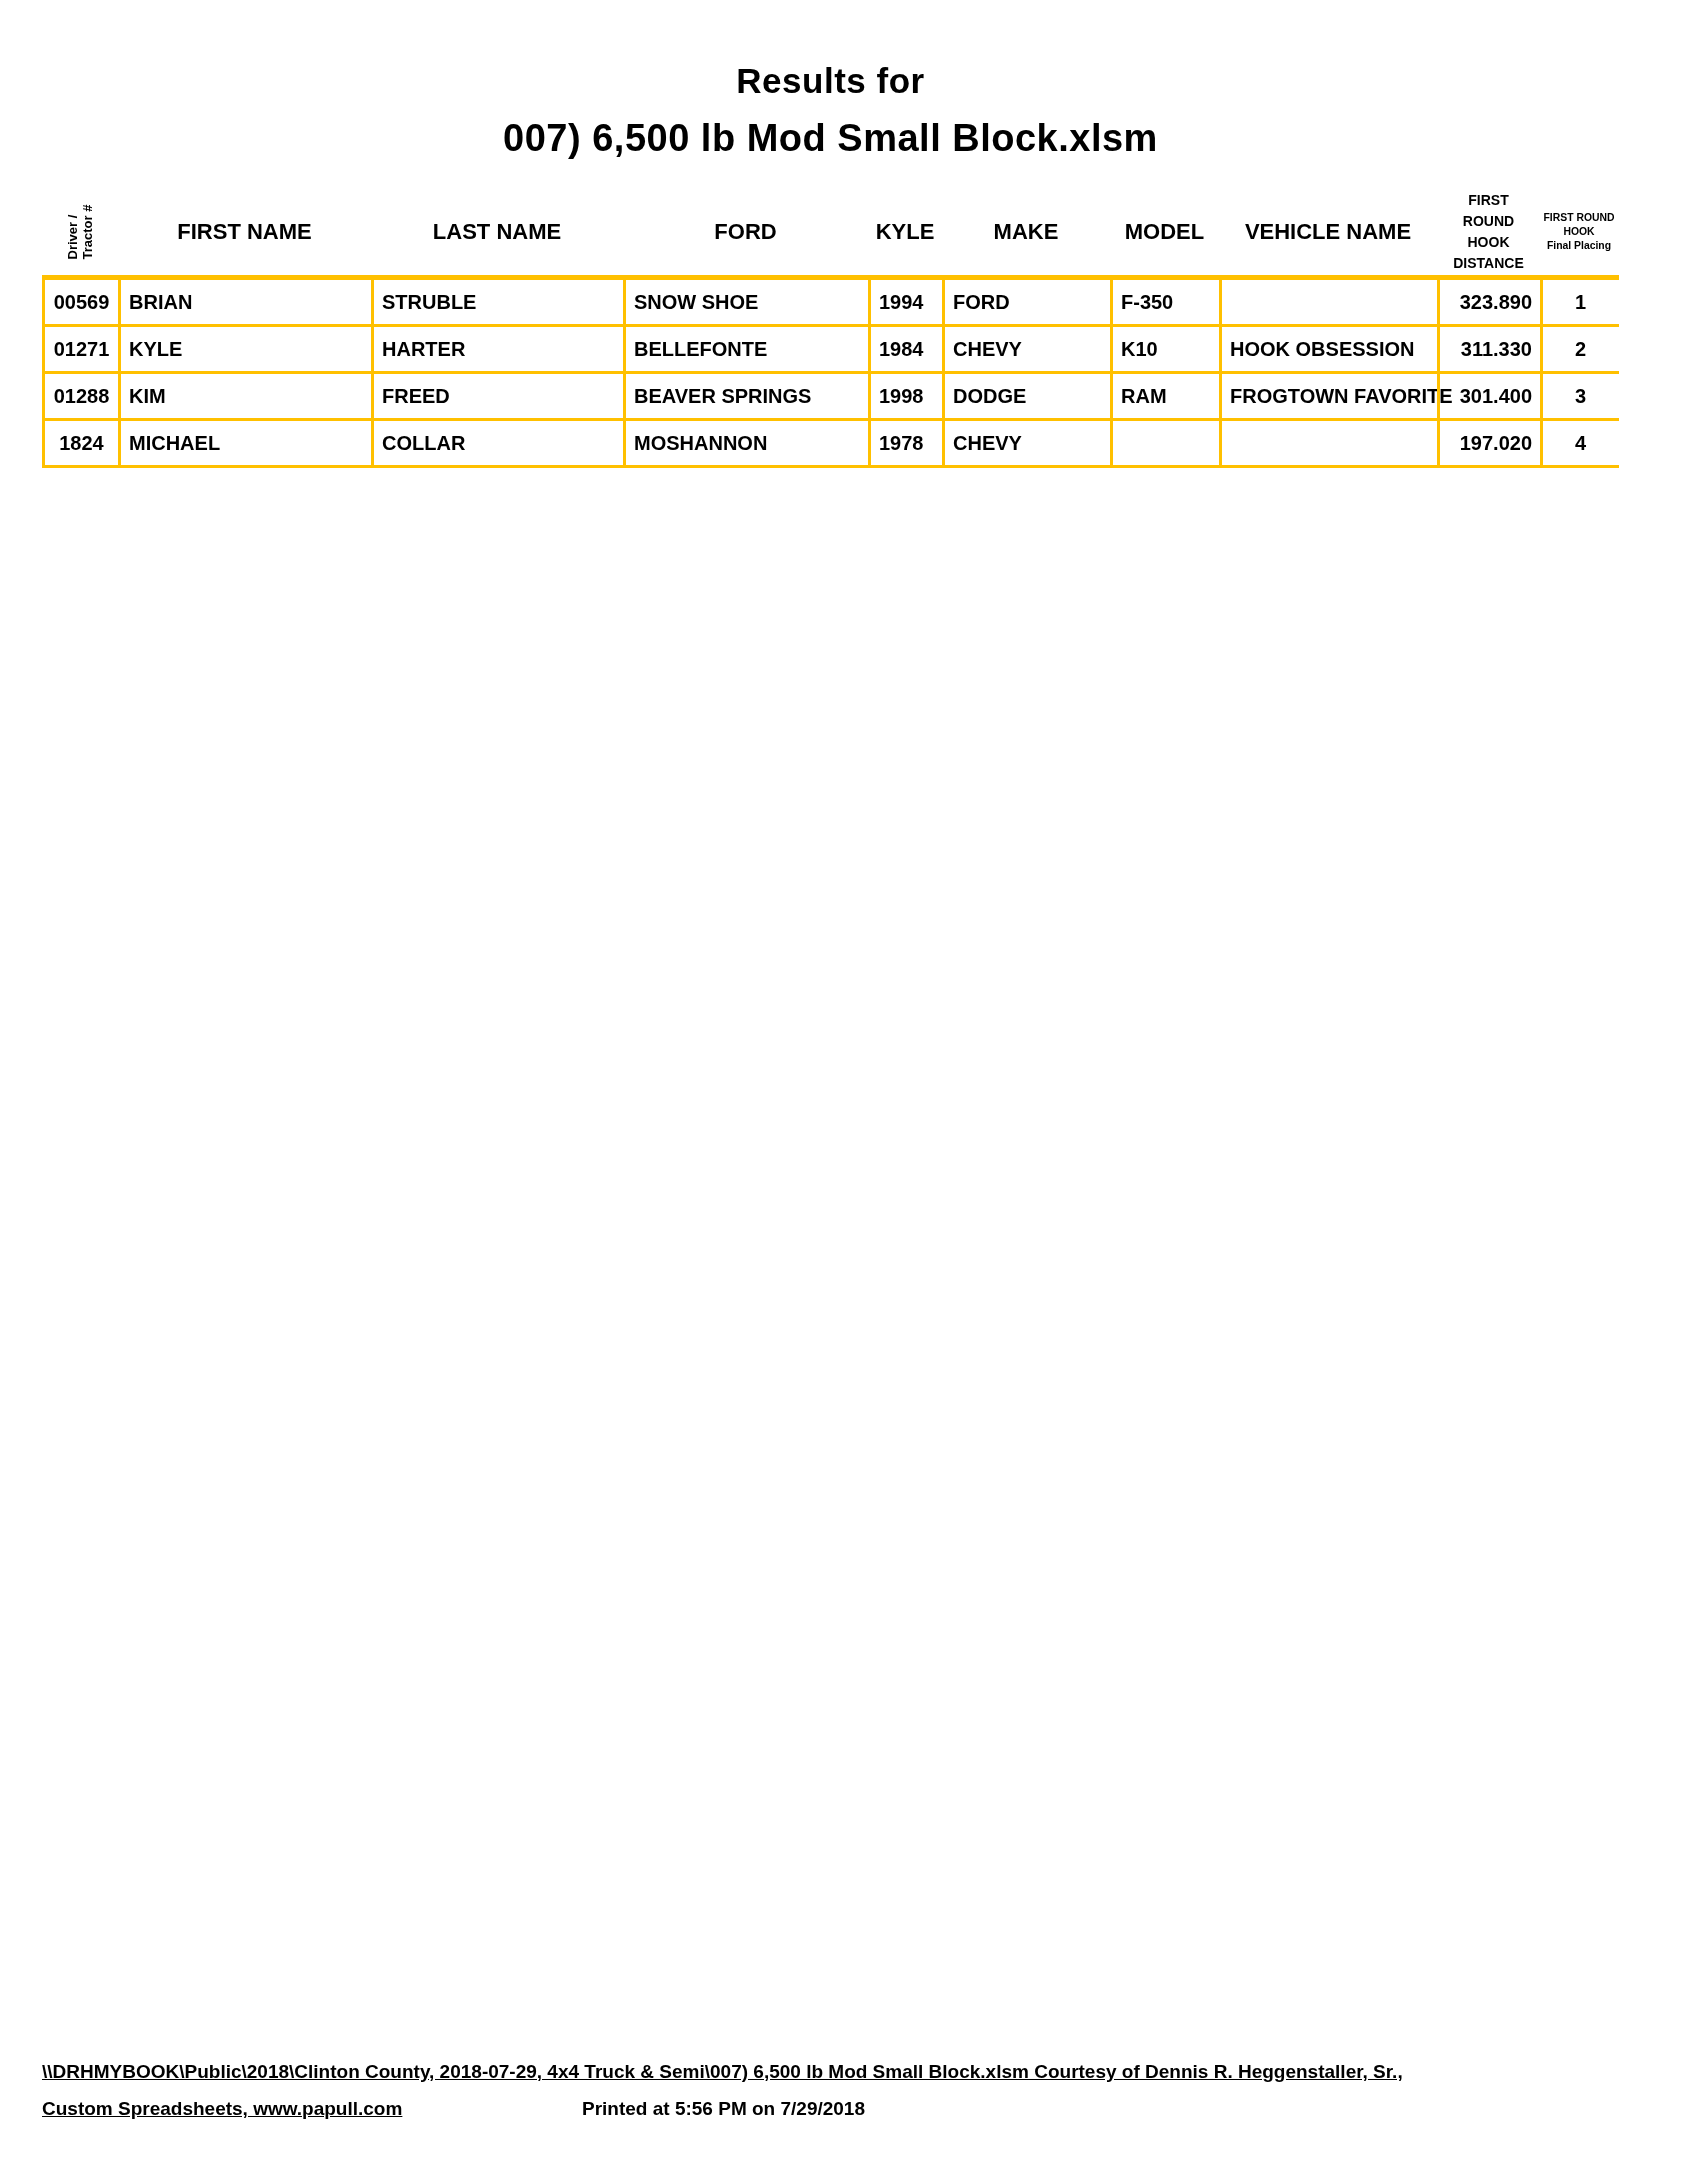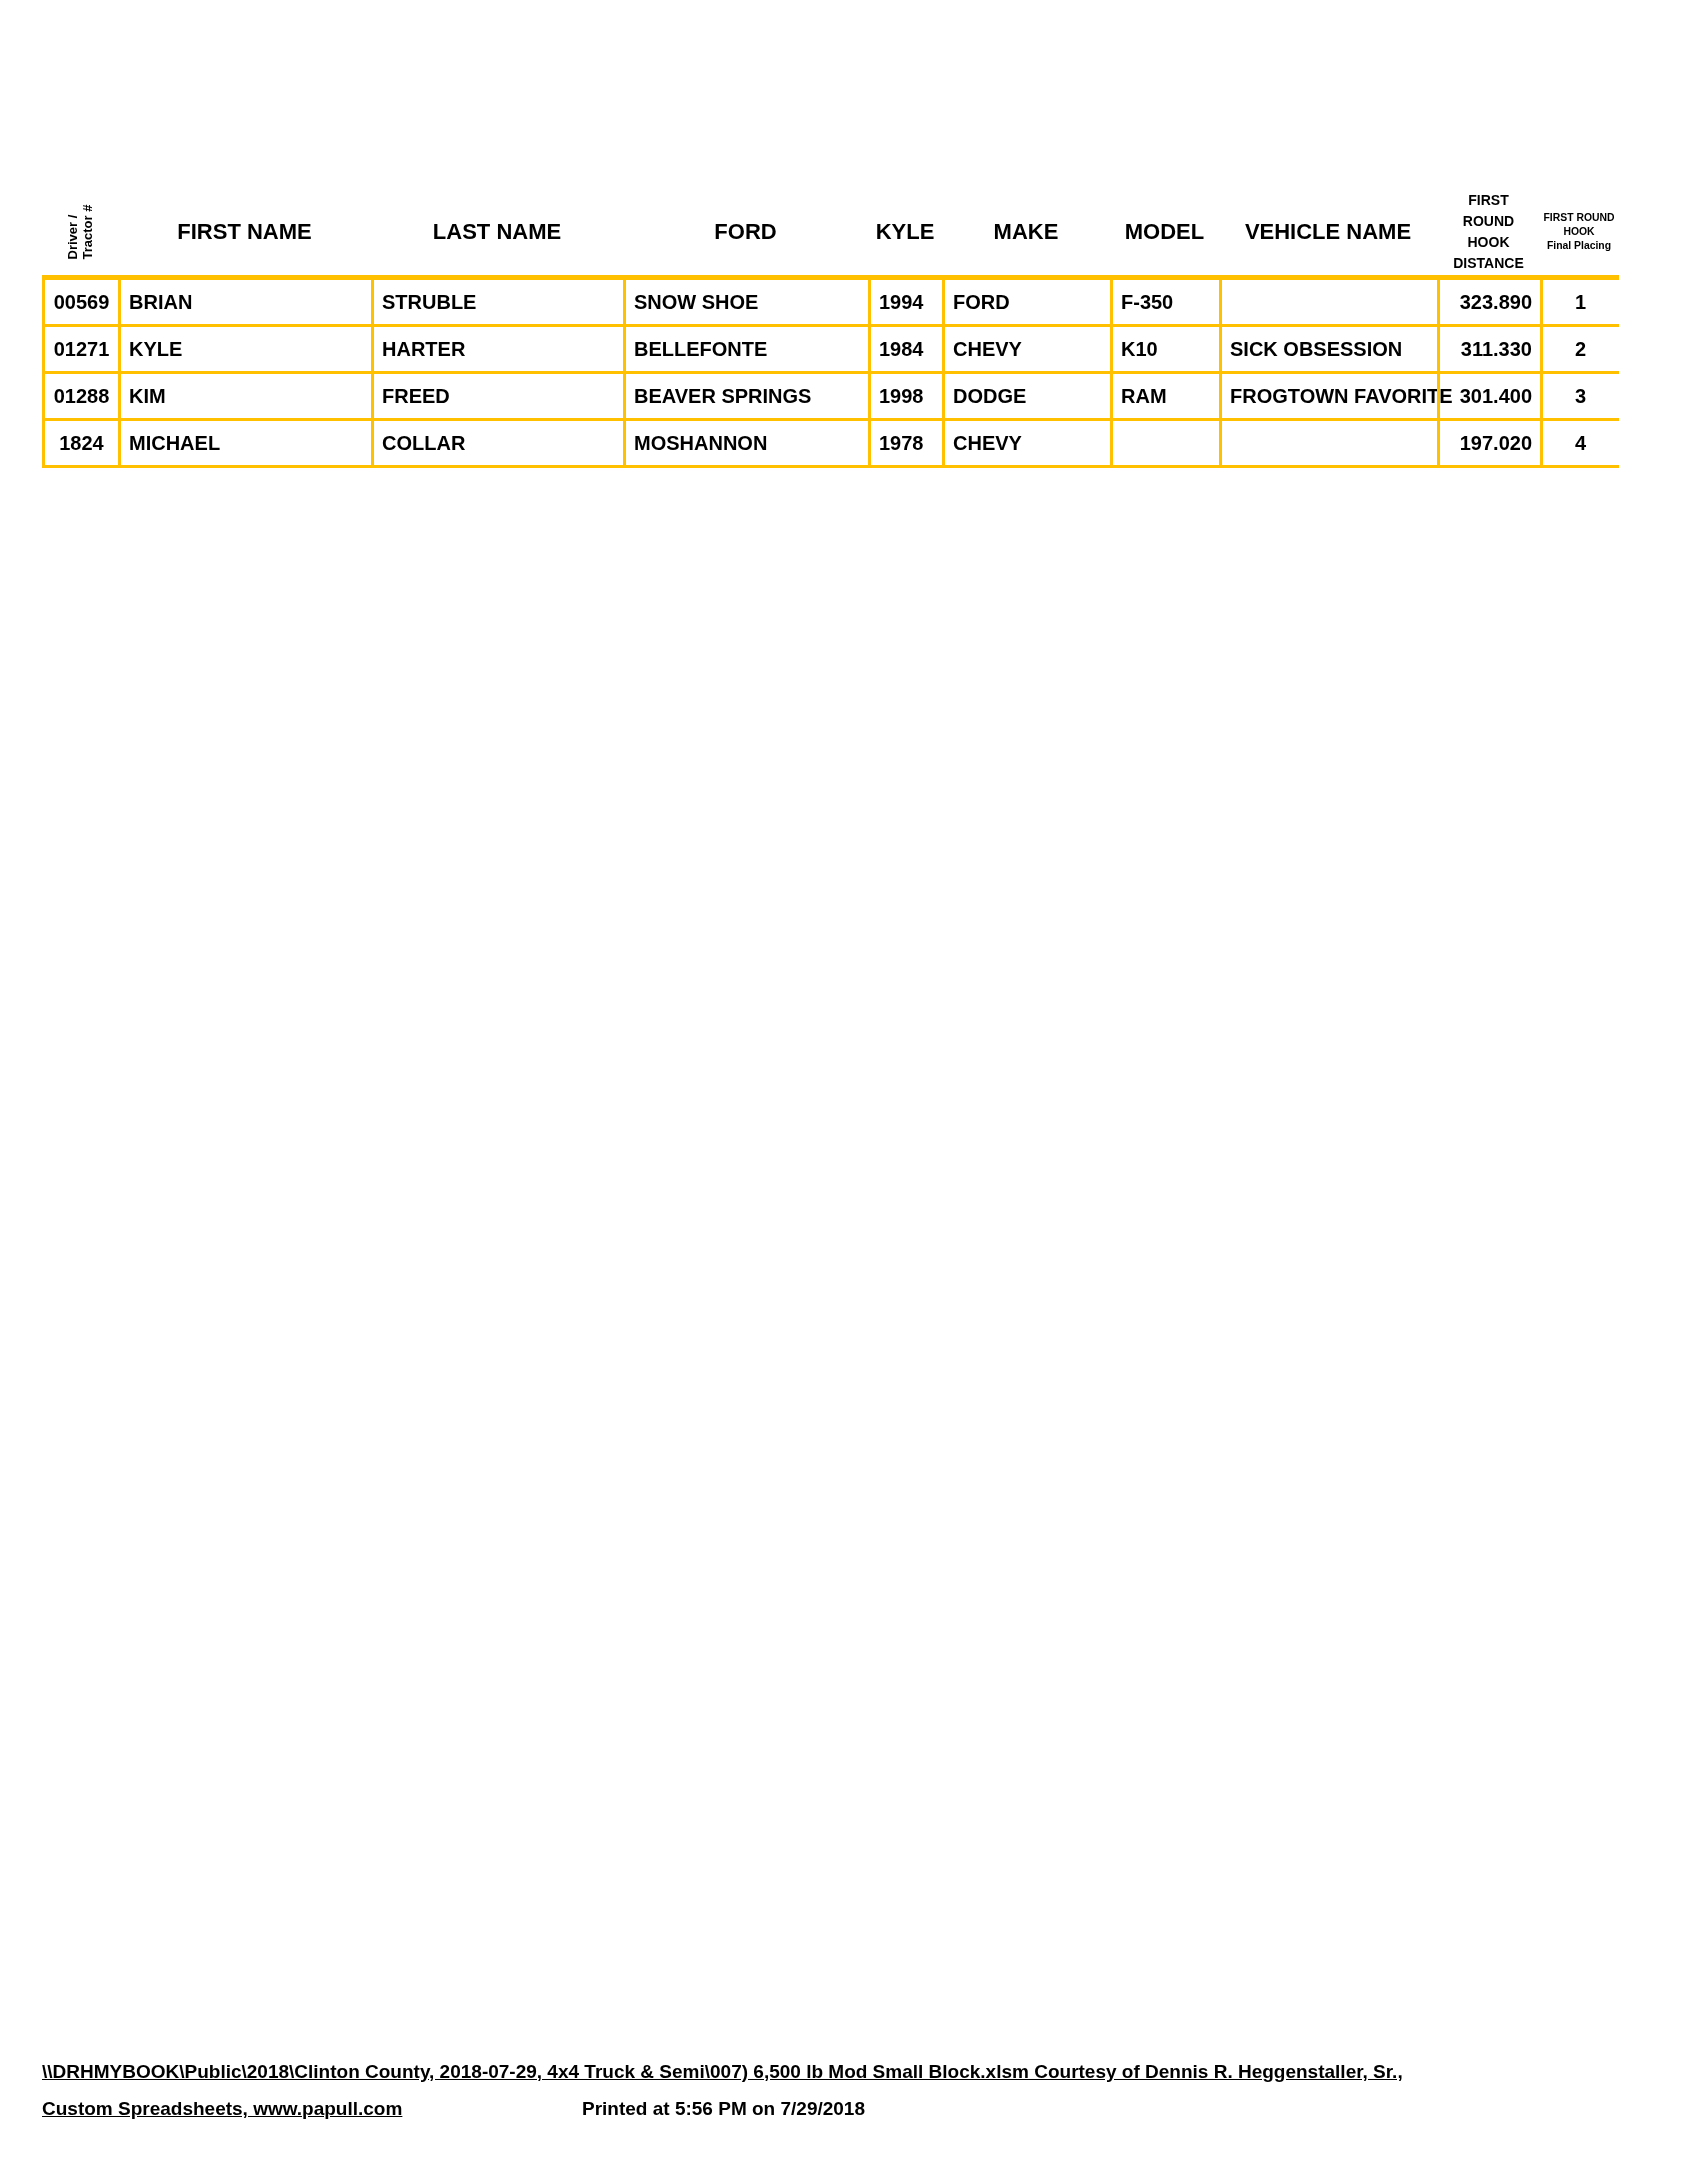--- a/index.html
+++ b/index.html
@@ -57,20 +57,24 @@
   }
   .footer-line1 { white-space:nowrap; }
   .footer-line2 { position:relative; margin-top:15px; height:24px; white-space:nowrap; }
   .footer-line2 .right-part { position:absolute; left:492px; top:0;margin-left:48px; }
 </style>
 </head>
 <body>
 
 <div class="page">
 
+  <div class="title-block">
+    <div class="title1">Results for</div>
+    <div class="title2">007) 6,500 lb Mod Small Block.xlsm</div>
+  </div>
 
   <div class="table-wrap">
 
     <div class="hgrid">
       <div class="hcell rot">
         <div class="rot-inner">
           <div>Driver /</div>
           <div>Tractor #</div>
         </div>
       </div>
@@ -110,21 +114,21 @@
       </div>
 
       <div class="rgrid">
         <div class="cell center">01271</div>
         <div class="cell left">KYLE</div>
         <div class="cell left">HARTER</div>
         <div class="cell left">BELLEFONTE</div>
         <div class="cell left">1984</div>
         <div class="cell left">CHEVY</div>
         <div class="cell left">K10</div>
-        <div class="cell left">SICK OBSESSION</div>
+        <div class="cell left">HOOK OBSESSION</div>
         <div class="cell right">311.330</div>
         <div class="cell center noborder-r">2</div>
       </div>
 
       <div class="rgrid">
         <div class="cell center">01288</div>
         <div class="cell left">KIM</div>
         <div class="cell left">FREED</div>
         <div class="cell left">BEAVER SPRINGS</div>
         <div class="cell left">1998</div>

